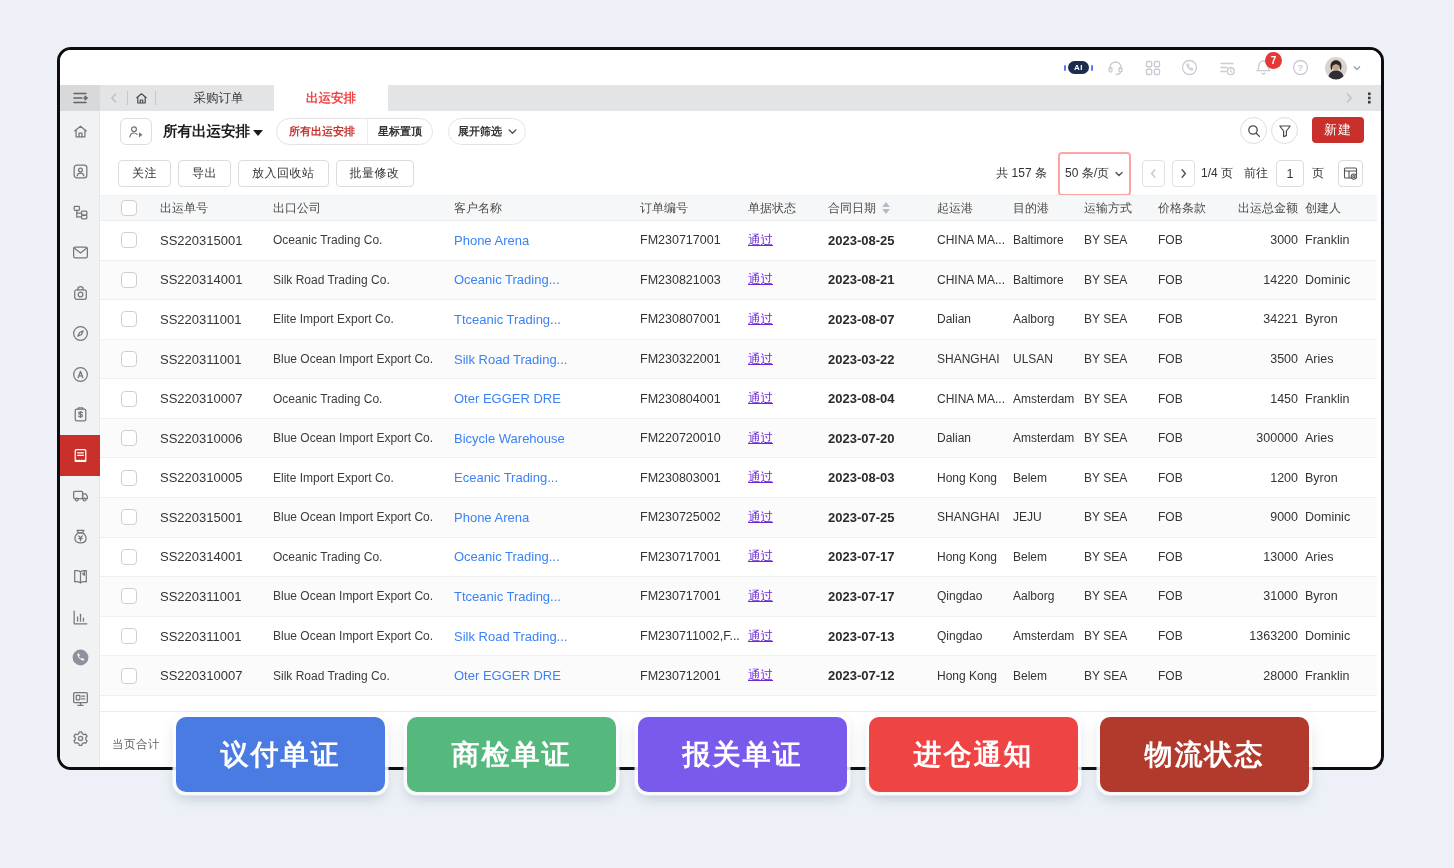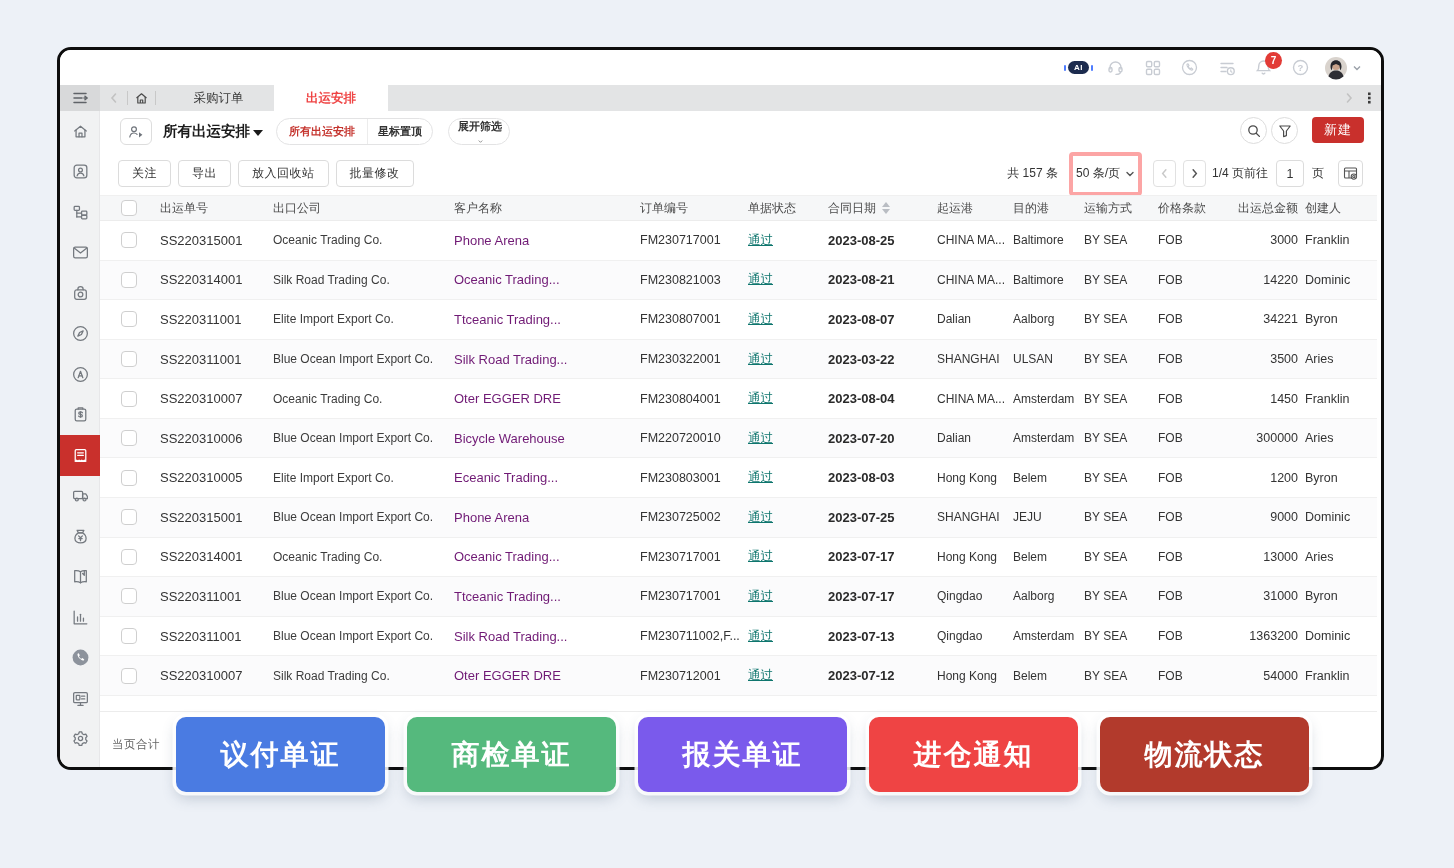--- a/index.html
+++ b/index.html
@@ -57,64 +57,64 @@
   .sb-item.filled svg { stroke:none; }
   
   .filter-row { position:absolute; left:40px; top:61px; width:1281px; height:41px; background:#fff; }
   .view-btn { position:absolute; left:20px; top:7px; width:32px; height:27px; border:1px solid #ddd; border-radius:6px; display:flex; align-items:center; justify-content:center; background:#fff; }
   .view-title { position:absolute; left:63px; top:0; height:41px; display:flex; align-items:center; font-size:14.5px; font-weight:700; color:#1a1a1a; }
   .caret-down { width:0; height:0; border-left:5px solid transparent; border-right:5px solid transparent; border-top:6px solid #1a1a1a; margin-left:3px; margin-top:3px; }
   .seg-pill { position:absolute; left:176px; top:7px; height:27px; border:1px solid #e3e3e4; border-radius:14px; display:flex; align-items:center; background:#fff; }
   .seg { padding:0 10px; font-size:11px; font-weight:600; display:flex; align-items:center; height:100%; }
   .seg.active { color:#c5352f; padding:0 12px; }
   .seg + .seg { border-left:1px solid #ececec; color:#333; }
-  .expand-pill { position:absolute; left:348px; top:7px; height:27px; border:1px solid #e3e3e4; border-radius:14px; display:flex; align-items:center; padding:0 7px 0 9px; font-size:11px; color:#333; font-weight:600; gap:5px; background:#fff;flex-direction:column; }
+  .expand-pill { position:absolute; left:348px; top:7px; height:27px; border:1px solid #e3e3e4; border-radius:14px; display:flex; align-items:center; padding:0 7px 0 9px; font-size:11px; color:#333; font-weight:600; gap:5px; background:#fff; }
   .circle-btn { position:absolute; top:6px; width:27px; height:27px; border:1px solid #ddd; border-radius:50%; display:flex; align-items:center; justify-content:center; background:#fff; }
   .circle-btn.search { left:1140px; }
   .circle-btn.funnel { left:1171px; }
   .new-btn { position:absolute; left:1212px; top:6px; width:52px; height:26px; background:#c9302c; color:#fff; border:none; border-radius:4px; font-size:13px; font-family:inherit; display:flex; align-items:center; justify-content:center; letter-spacing:1px; }
   
   .toolbar-row { position:absolute; left:40px; top:102px; width:1281px; height:43px; background:#fff; }
   .bulk-btns { position:absolute; left:18px; top:8px; display:flex; gap:7px; }
   .btn { height:27px; border:1px solid #dcdcdc; border-radius:4px; background:#fff; font-size:12px; color:#333; font-family:inherit; padding:0 13px; display:flex; align-items:center; letter-spacing:.5px; }
   .pager { position:absolute; right:18px; top:8px; height:27px; display:flex; align-items:center; font-size:12px; color:#333; }
   .total-text { margin-right:11px; }
-  .page-size { width:73px; height:44px; border:4px solid #fca5a5; border-radius:4px; display:flex; align-items:center; justify-content:center; gap:5px; font-size:12px; }
+  .page-size { width:73px; height:44px; border:2px solid #fca5a5; border-radius:4px; display:flex; align-items:center; justify-content:center; gap:5px; font-size:12px; }
   .nav-btn { width:23px; height:27px; border:1px solid #e1e1e1; border-radius:4px; display:flex; align-items:center; justify-content:center; background:#fff; }
   .nav-btn.prev { margin-left:11px; color:#c9c9c9; }
   .nav-btn.next { margin-left:7px; color:#555; }
   .page-ind { margin-left:6px; }
-  .goto-label { }
+  .goto-label { margin-left:11px; }
   .goto-input { width:28px; height:27px; border:1px solid #dcdcdc; border-radius:4px; text-align:center; font-size:12.5px; font-family:inherit; margin-left:8px; color:#333; }
   .page-unit { margin-left:8px; }
   .cfg-btn { width:25px; height:27px; border:1px solid #dcdcdc; border-radius:4px; display:flex; align-items:center; justify-content:center; margin-left:14px; background:#fff; }
   
   .table { position:absolute; left:40px; top:145px; width:1277px; }
   .trow { display:flex; align-items:center; width:1277px; }
   .thead { height:26px; background:#f6f7f8; border-top:1px solid #f0f0f0; border-bottom:1px solid #ececec; }
   .thead .cell { font-size:12px; color:#4c4c4c; }
   .drow { height:39.58px; border-bottom:1px solid #f0f0f0; background:#fff; }
   .drow.alt { background:#fbfbfc; }
   .cell { flex:none; padding-right:6px; white-space:nowrap; overflow:hidden; font-size:12.5px; color:#333; }
   .c-check { width:60px; padding-left:21px; }
   .c-order { width:113px; font-size:13px; }
   .c-exporter { width:181px; font-size:12px; color:#3c3c3c; }
-  .c-customer { width:186px; font-size:13px; color:#701a75; }
+  .c-customer { width:186px; font-size:13px; color:#3b82f6; }
   .c-orderno { width:108px; }
   .c-status { width:80px; }
   .c-date { width:109px; font-size:13px; color:#2a2a2a; font-weight:600; }
   .c-pol { width:76px; font-size:12px; }
   .c-pod { width:71px; font-size:12px; }
   .c-transport { width:74px; font-size:12px; }
   .c-terms { width:74px; font-size:12px; }
   .c-amount { width:66px; text-align:right; padding-right:0; }
   .c-creator { flex:1; padding-left:7px; }
   .thead .cell, .thead .c-date { font-size:12px; color:#4c4c4c; font-weight:400; }
   .checkbox { width:16px; height:16px; border:1px solid #cfcfcf; border-radius:4px; background:#fff; }
-  .status-link { color:#0f766e; text-decoration:underline; font-size:12.5px; }
+  .status-link { color:#6d28d9; text-decoration:underline; font-size:12.5px; }
   .sort-icon { display:inline-flex; flex-direction:column; gap:2px; margin-left:6px; vertical-align:middle; }
   .sort-icon .up { width:0; height:0; border-left:4px solid transparent; border-right:4px solid transparent; border-bottom:5px solid #b9bdc3; }
   .sort-icon .down { width:0; height:0; border-left:4px solid transparent; border-right:4px solid transparent; border-top:5px solid #b9bdc3; }
   .hcell-inner { display:inline-flex; align-items:center; }
   
   .summary { position:absolute; left:40px; top:661px; width:1277px; height:56px; border-top:1px solid #ececec; background:#fff; }
   .summary-label { position:absolute; left:12px; top:25px; font-size:11.5px; color:#666; letter-spacing:.5px; }
   .summary-value { position:absolute; right:80px; top:8px; font-size:16px; color:#b91c1c; }
   
   .flow-layer { position:absolute; left:0; top:0; width:1454px; height:868px; pointer-events:none; z-index:10; }
@@ -651,21 +651,21 @@
           <div class="cell c-order">SS220310007</div>
           <div class="cell c-exporter">Silk Road Trading Co.</div>
           <div class="cell c-customer">Oter EGGER DRE</div>
           <div class="cell c-orderno">FM230712001</div>
           <div class="cell c-status"><span class="status-link">通过</span></div>
           <div class="cell c-date">2023-07-12</div>
           <div class="cell c-pol">Hong Kong</div>
           <div class="cell c-pod">Belem</div>
           <div class="cell c-transport">BY SEA</div>
           <div class="cell c-terms">FOB</div>
-          <div class="cell c-amount">54000</div>
+          <div class="cell c-amount">28000</div>
           <div class="cell c-creator">Franklin</div>
         </div>
       </div>
   </div>
 
   <div class="summary">
     <span class="summary-label">当页合计</span>
     <span class="summary-value">12919901.0</span>
   </div>
 

